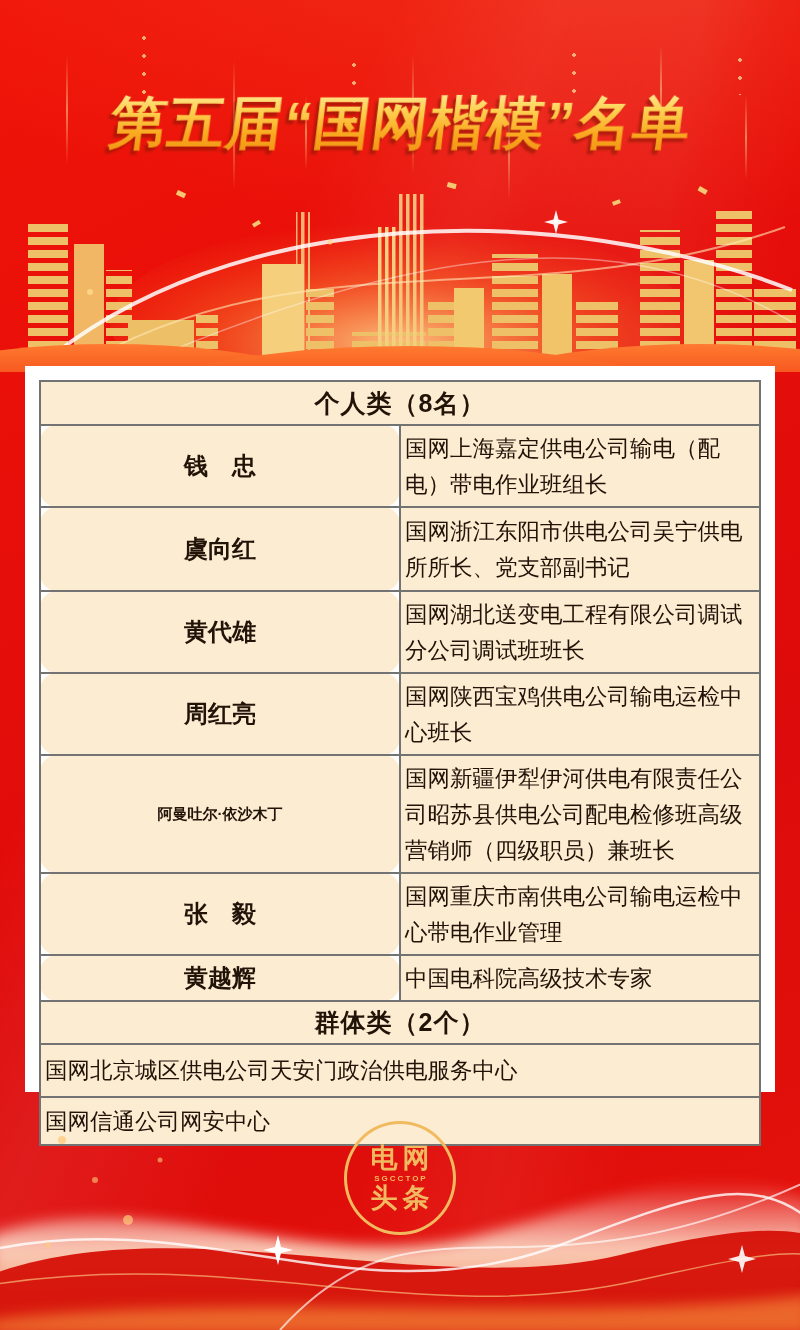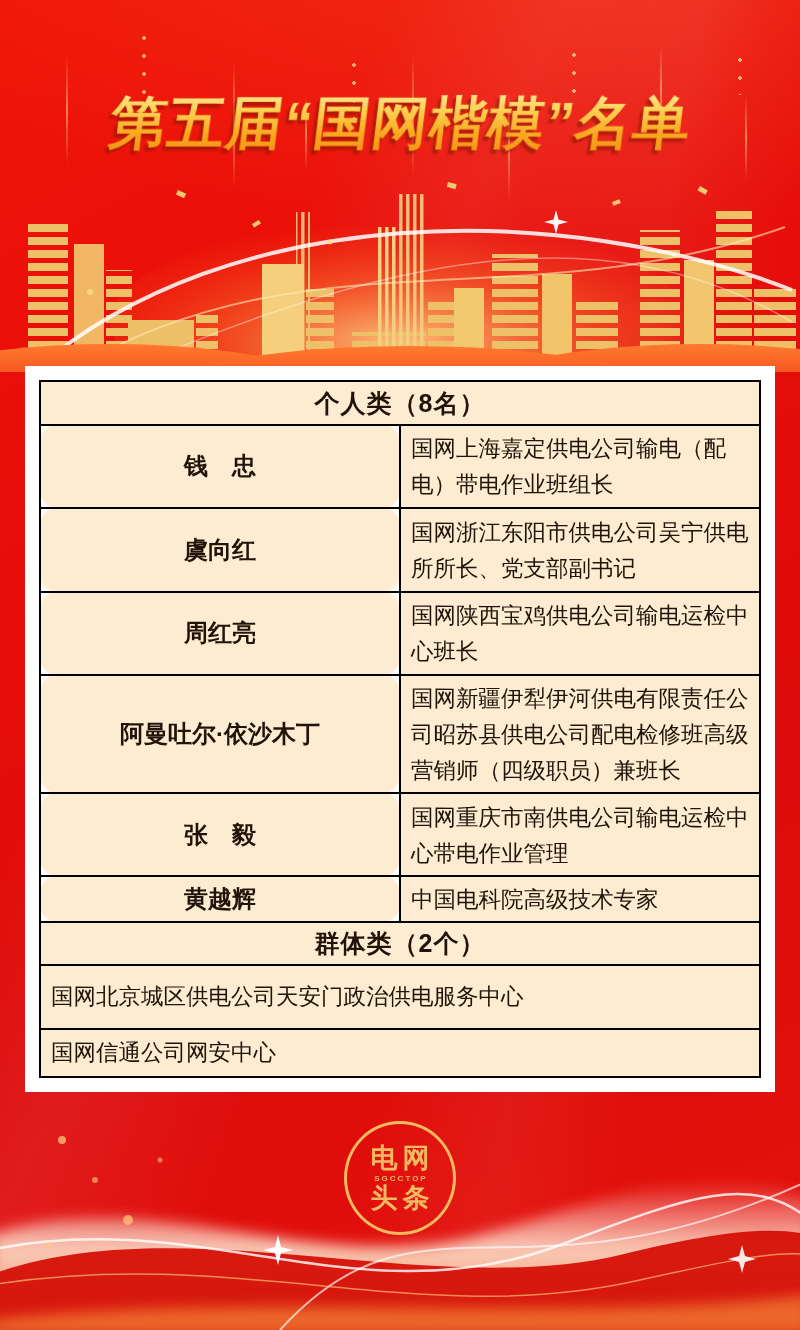--- a/index.html
+++ b/index.html
@@ -42,26 +42,26 @@
   
   .skyline { position:absolute; top:172px; left:0; width:800px; height:200px; }
 
   
   .card {
     position:absolute; left:25px; top:366px; width:750px; height:726px;
     background:#ffffff; padding:14px;
   }
   table.roster { width:100%; height:100%; border-collapse:collapse; table-layout:fixed; }
   table.roster td {
-    border:2px solid #000000; background:#fcecd2; color:#211308;
-    vertical-align:middle; padding:4px 10px;
+    border:2px solid #737373; background:#fcecd2; color:#211308;
+    vertical-align:middle; padding:4px 4px;
   }
   td.sec-header { text-align:center; font-weight:700; font-size:25px; font-family:"Liberation Sans", sans-serif; letter-spacing:1px; }
   td.name { width:190px; text-align:center; font-weight:700; font-size:24px; font-family:"Liberation Sans", sans-serif; padding:4px 2px; white-space:nowrap;border-radius:17px; }
-  td.name.small { font-size:24px; letter-spacing:0; }
+  td.name.small { font-size:15px; letter-spacing:0; }
   td.role { font-family:"DejaVu Serif", serif; font-size:22.5px; line-height:1.6; padding-left:13px; }
   td.group-row { font-family:"DejaVu Serif", serif; font-size:22.5px; padding-left:13px; }
 
   
   .logo {
     position:absolute; left:344px; top:1121px; width:112px; height:114px;
     border:3px solid #f2ba60; border-radius:50%;
     display:flex; flex-direction:column; align-items:center; justify-content:center;
     color:#f2ba60; text-align:center; z-index:3;
   }
@@ -171,41 +171,45 @@
         <td class="sec-header" colspan="2">个人类（8名）</td>
       </tr>
       <tr style="height:52px;">
         <td class="name">钱　忠</td>
         <td class="role">国网上海嘉定供电公司输电（配电）带电作业班组长</td>
       </tr>
       <tr style="height:84px;">
         <td class="name">虞向红</td>
         <td class="role">国网浙江东阳市供电公司吴宁供电所所长、党支部副书记</td>
       </tr>
+      <tr style="height:52px;">
+        <td class="name">黄代雄</td>
+        <td class="role">国网湖北送变电工程有限公司调试分公司调试班班长</td>
+      </tr>
       <tr style="height:50px;">
         <td class="name">周红亮</td>
         <td class="role">国网陕西宝鸡供电公司输电运检中心班长</td>
       </tr>
       <tr style="height:92px;">
         <td class="name small">阿曼吐尔·依沙木丁</td>
         <td class="role">国网新疆伊犁伊河供电有限责任公司昭苏县供电公司配电检修班高级营销师（四级职员）兼班长</td>
       </tr>
       <tr style="height:50px;">
         <td class="name">张　毅</td>
         <td class="role">国网重庆市南供电公司输电运检中心带电作业管理</td>
       </tr>
       <tr style="height:36px;">
         <td class="name">黄越辉</td>
         <td class="role">中国电科院高级技术专家</td>
       </tr>
 
       <tr style="height:36px;">
         <td class="sec-header" colspan="2">群体类（2个）</td>
       </tr>
-      <tr style="height:63px;">
+      <tr style="height:53px;">
         <td class="group-row" colspan="2">国网北京城区供电公司天安门政治供电服务中心</td>
       </tr>
       <tr style="height:48px;">
         <td class="group-row" colspan="2">国网信通公司网安中心</td>
       </tr>
     </tbody>
       </table>
   </div>
 
   <svg class="bottomfx" viewBox="0 0 800 245" xmlns="http://www.w3.org/2000/svg">

